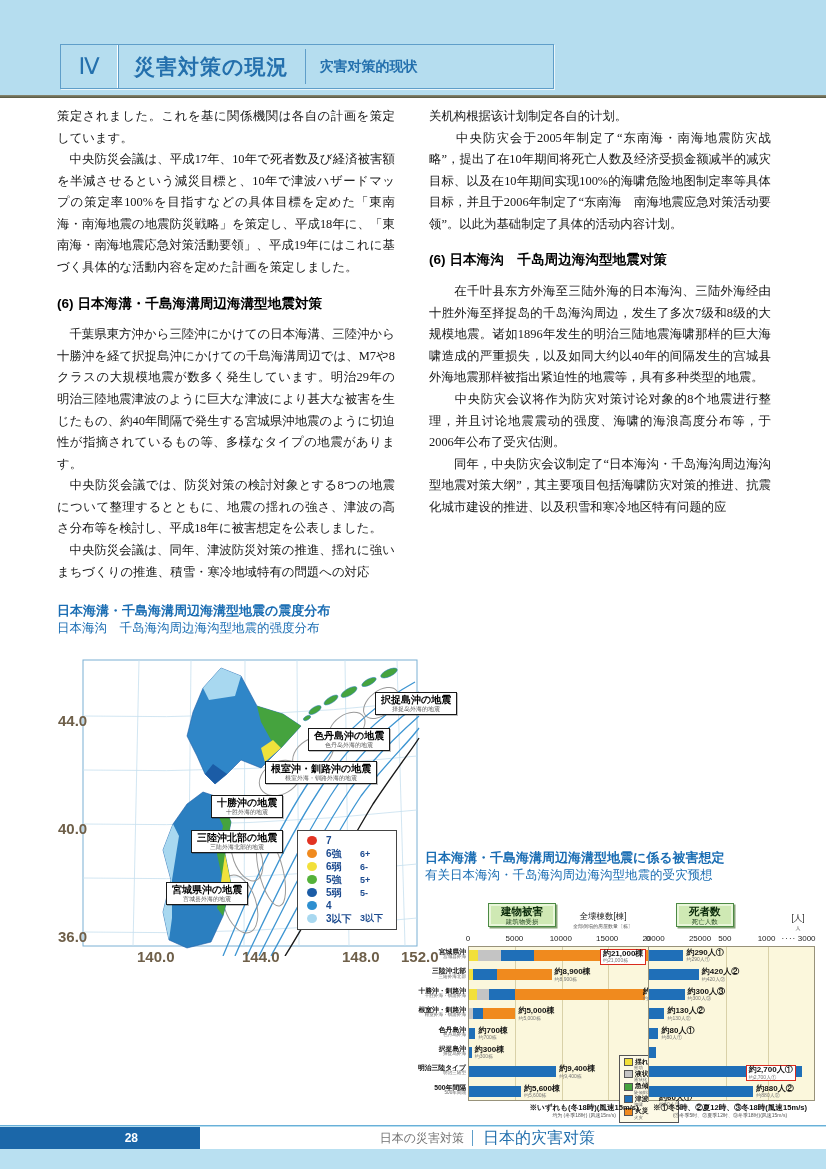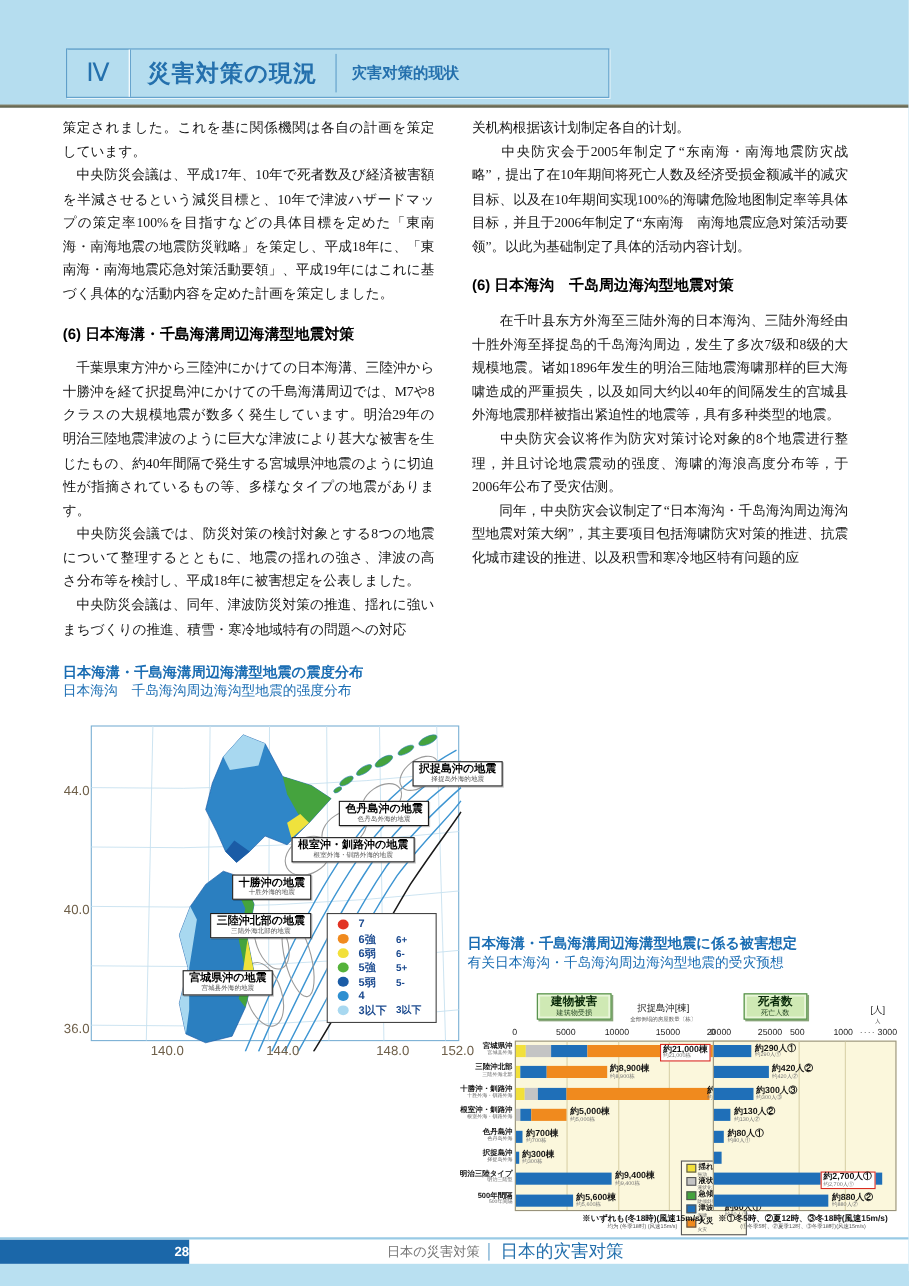--- a/index.html
+++ b/index.html
@@ -42,21 +42,21 @@
   .callout{position:absolute;background:#ffffff;border:1px solid #1a1a1a;padding:1px 5px 2px 5px;
            text-align:center;white-space:nowrap;box-shadow:1px 1px 0 rgba(0,0,0,.25);}
   .c-jp{font-size:10px;font-weight:700;color:#000;line-height:1.15;}
   .c-cn{font-size:6px;color:#555;line-height:1.1;}
   .map-legend{position:absolute;left:222px;top:174px;width:100px;height:100px;background:#ffffff;
               border:1px solid #444;padding:3px 0 0 9px;box-sizing:border-box;}
   .ml-row{display:flex;align-items:center;height:13px;}
   .ml-dot{width:10px;height:9px;border-radius:50%;margin-right:9px;flex:none;}
   .ml-label{font-size:10px;font-weight:700;color:#1b4a8f;width:34px;}
   .ml-alt{font-size:9px;font-weight:700;color:#1b4a8f;}
-  .geo-tick{position:absolute;font-size:12px;color:#6e5f49;font-weight:400;}
+  .geo-tick{position:absolute;font-size:15px;color:#6e5f49;font-weight:700;}
 
   
   .chart{position:absolute;left:440px;top:803px;width:378px;height:228px;}
   .green-box{position:absolute;background:#cfe9b4;border:1px solid #4c8a44;
              box-shadow:inset 0 0 0 2px #e9f6da,1.5px 1.5px 0 #87a478;padding:1px 12px;text-align:center;}
   .gb-jp{font-size:10.5px;font-weight:700;color:#0a2a0a;line-height:1.2;}
   .gb-cn{font-size:6.5px;color:#2a4a2a;line-height:1.1;}
   .axis-cap{position:absolute;text-align:center;color:#222;}
   .axis-cap .ac-jp{font-size:8.5px;}
   .axis-cap .ac-cn{font-size:5px;color:#555;}
@@ -82,22 +82,22 @@
   .cz-sw{width:7px;height:6px;border:0.5px solid #555;margin-right:2px;flex:none;}
   .cz-jp{font-size:6.8px;font-weight:700;color:#111;}
   .cz-cn{font-size:4.4px;color:#666;margin-left:10px;}
   .note{position:absolute;top:203px;text-align:center;line-height:1.15;}
   .nt-jp{font-size:7.6px;font-weight:700;color:#111;}
   .nt-cn{font-size:5px;color:#555;}
 
   
   .footer-line{position:absolute;left:0;top:1125px;width:826px;height:1px;background:#69b0d8;}
   .footer-bar{position:absolute;left:0;top:1127px;width:826px;height:22px;background:#ffffff;display:flex;}
-  .f-pageno{width:172px;background:#1b67a9;color:#ffffff;font-size:12px;font-weight:600;
-            display:flex;align-items:center;justify-content:flex-end;box-sizing:border-box;}
+  .f-pageno{width:200px;background:#1b67a9;color:#ffffff;font-size:12px;font-weight:600;
+            display:flex;align-items:center;justify-content:flex-end;padding-right:62px;box-sizing:border-box;}
   .f-jp{width:272px;color:#737373;font-size:12px;display:flex;align-items:center;justify-content:flex-end;padding-right:8px;box-sizing:border-box;text-align:right;}
   .f-sep{width:1px;background:#5f9ec9;margin:3px 0;}
   .f-cn{color:#2470ad;font-size:16px;display:flex;align-items:center;padding-left:10px;}
   .footer-strip{position:absolute;left:0;top:1149px;width:826px;height:20px;background:#b9e0f1;}
 </style>
 </head>
 <body>
 
 <div class="page">
 
@@ -267,21 +267,21 @@
       <div class="t-jp">日本海溝・千島海溝周辺海溝型地震に係る被害想定</div>
       <div class="t-cn">有关日本海沟・千岛海沟周边海沟型地震的受灾预想</div>
     </div>
 
     <div class="chart" id="chart-root">
       <div class="green-box" style="left:48px;top:2px;">
         <div class="gb-jp">建物被害</div>
         <div class="gb-cn">建筑物受损</div>
       </div>
       <div class="axis-cap" style="left:118px;top:10px;width:90px;">
-        <div class="ac-jp">択捉島沖[棟]</div>
+        <div class="ac-jp">全壊棟数[棟]</div>
         <div class="ac-cn">全部倒塌的房屋数量〔栋〕</div>
       </div>
       <div class="green-box" style="left:236px;top:2px;">
         <div class="gb-jp">死者数</div>
         <div class="gb-cn">死亡人数</div>
       </div>
       <div class="axis-cap" style="left:340px;top:12px;width:36px;">
         <div class="ac-jp">[人]</div>
         <div class="ac-cn">人</div>
       </div>

